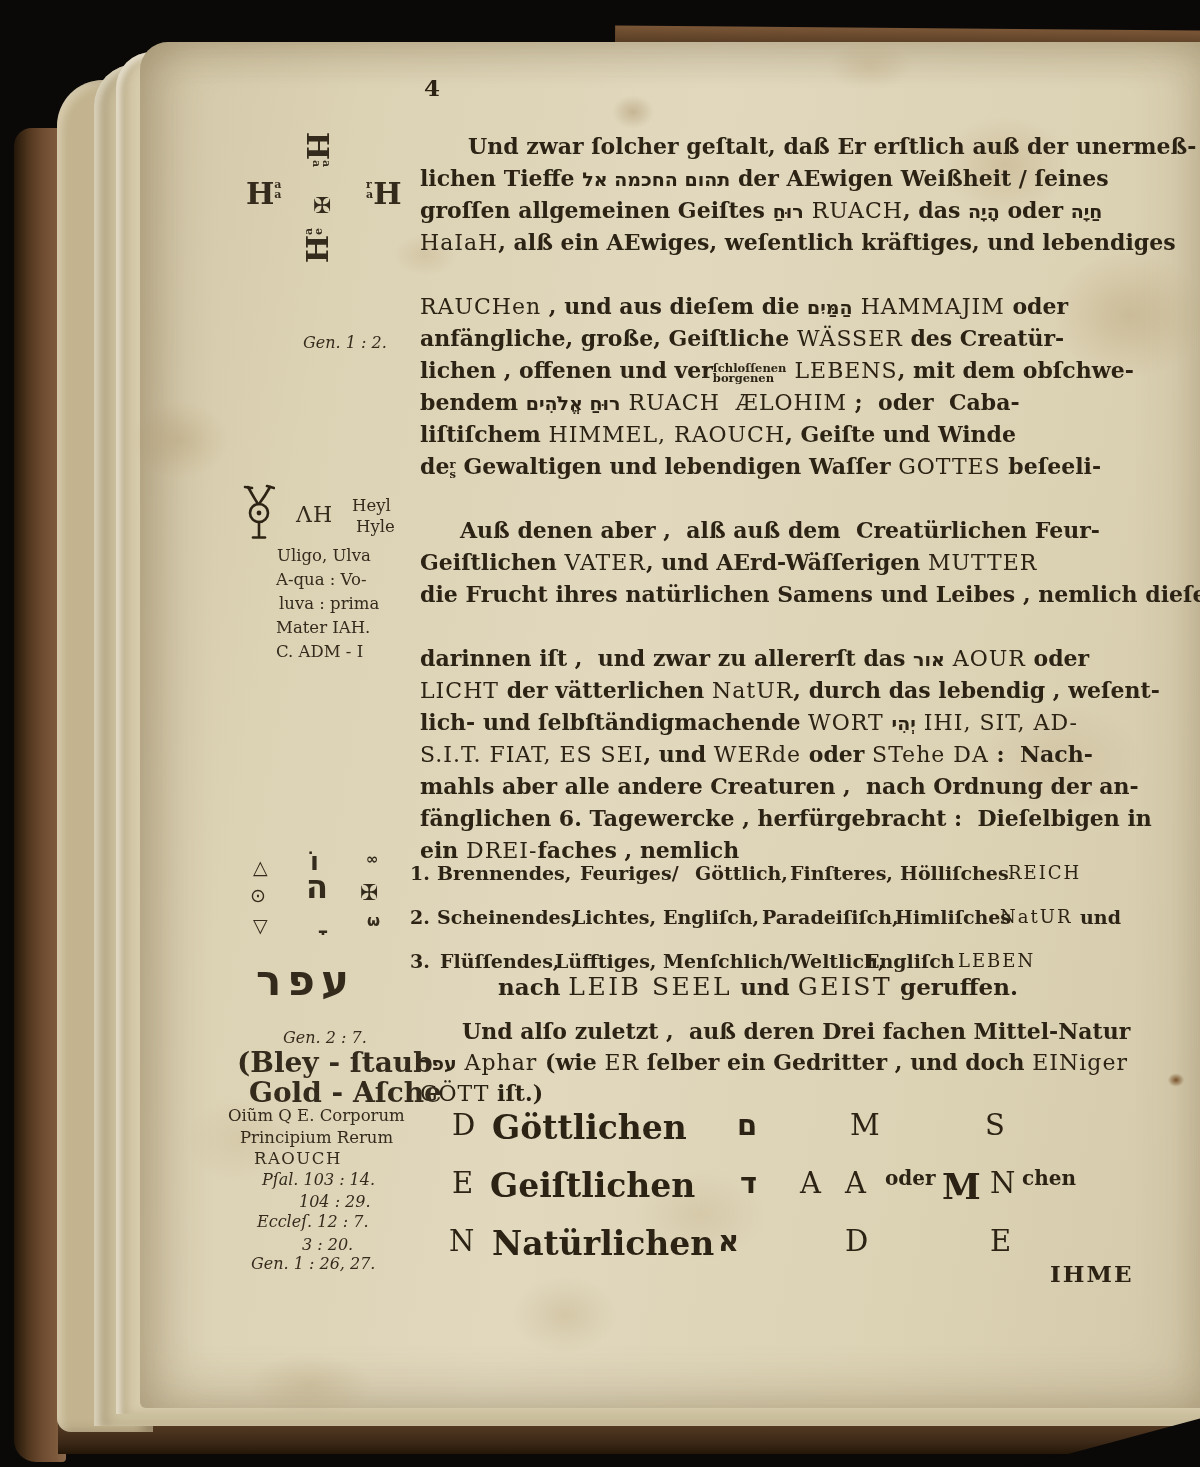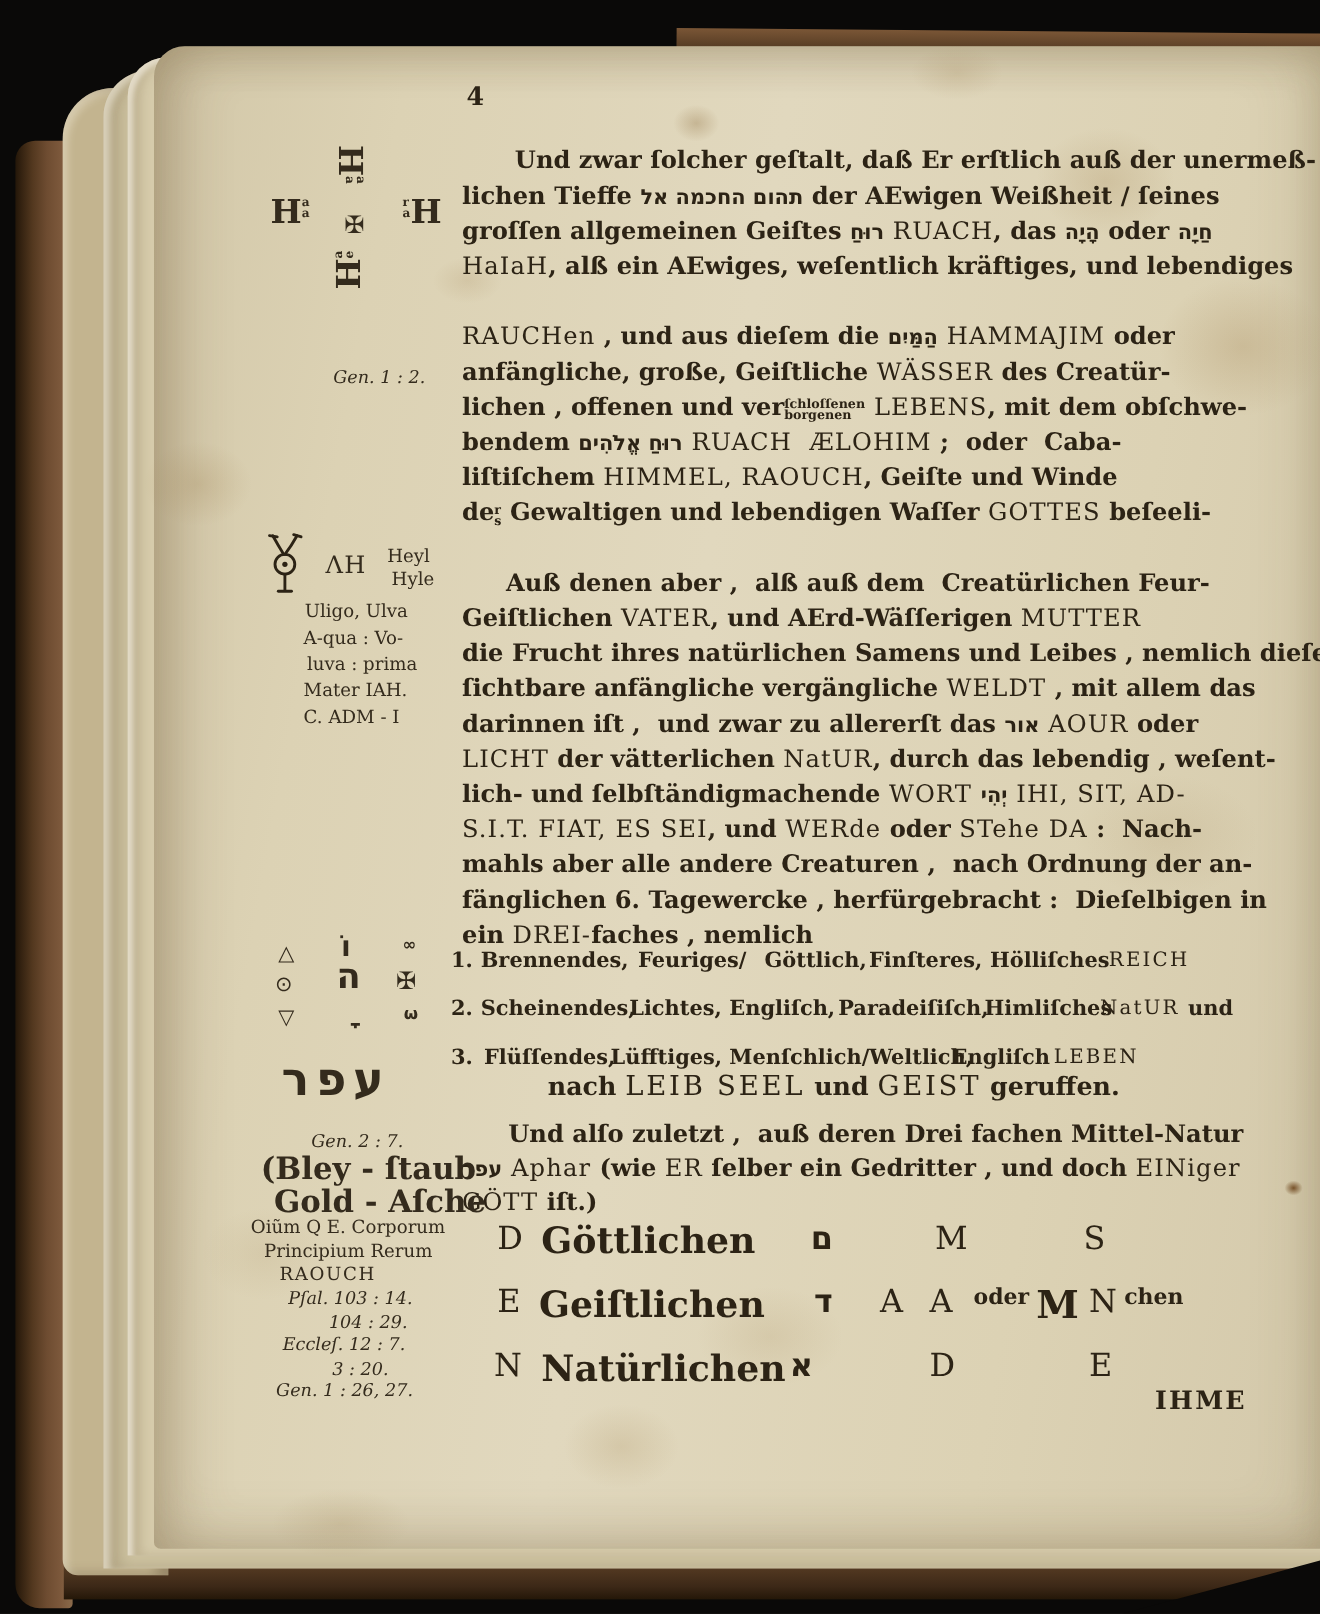--- a/index.html
+++ b/index.html
@@ -115,21 +115,20 @@
       <span class="line" style="left: 420px; top: 227px;"><span class="sg-rom">HaIaH</span><span class="sg-fr">, alß ein AEwiges, weſentlich kräftiges, und lebendiges</span></span>
       <span class="line" style="left: 420px; top: 291px;"><span class="sg-rom">RAUCHen</span><span class="sg-fr"> , und aus dieſem die </span><span class="sg-heb">הַמַּיִם</span><span class="sg-rom"> HAMMAJIM</span><span class="sg-fr"> oder</span></span>
       <span class="line" style="left: 420px; top: 323px;"><span class="sg-fr">anfängliche, große, Geiſtliche </span><span class="sg-rom">WÄSSER</span><span class="sg-fr"> des Creatür-</span></span>
       <span class="line" style="left: 420px; top: 355px;"><span class="sg-fr">lichen , offenen und ver</span><span class="sg-stack"><span>ſchloſſenen</span><span>borgenen</span></span><span class="sg-rom"> LEBENS</span><span class="sg-fr">, mit dem obſchwe-</span></span>
       <span class="line" style="left: 420px; top: 387px;"><span class="sg-fr">bendem </span><span class="sg-heb">רוּחַ אֱלֹהִים</span><span class="sg-rom"> RUACH  ÆLOHIM</span><span class="sg-fr"> ;  oder  Caba-</span></span>
       <span class="line" style="left: 420px; top: 419px;"><span class="sg-fr">liſtiſchem </span><span class="sg-rom">HIMMEL, RAOUCH</span><span class="sg-fr">, Geiſte und Winde</span></span>
       <span class="line" style="left: 420px; top: 451px;"><span class="sg-fr">de</span><span class="sg-stack"><span>r</span><span>s</span></span><span class="sg-fr"> Gewaltigen und lebendigen Waſſer </span><span class="sg-rom">GOTTES</span><span class="sg-fr"> beſeeli-</span></span>
       <span class="line" style="left: 420px; top: 547px;"><span class="sg-fr">Geiſtlichen </span><span class="sg-rom">VATER</span><span class="sg-fr">, und AErd-Wäſſerigen </span><span class="sg-rom">MUTTER</span></span>
       <span class="line" style="left: 460px; top: 515px;"><span class="sg-fr">Auß denen aber ,  alß auß dem  Creatürlichen Feur-</span></span>
       <span class="line" style="left: 420px; top: 579px;"><span class="sg-fr">die Frucht ihres natürlichen Samens und Leibes , nemlich dieſe</span></span>
-      <span class="line" style="left: 420px; top: 611px;"><span class="sg-fr">ſichtbare anfängliche vergängliche </span><span class="sg-rom">WELDT</span><span class="sg-fr"> , mit allem das</span></span>
       <span class="line" style="left: 420px; top: 643px;"><span class="sg-fr">darinnen iſt ,  und zwar zu allererſt das </span><span class="sg-heb">אור</span><span class="sg-rom"> AOUR</span><span class="sg-fr"> oder</span></span>
       <span class="line" style="left: 420px; top: 675px;"><span class="sg-rom">LICHT</span><span class="sg-fr"> der vätterlichen </span><span class="sg-rom">NatUR</span><span class="sg-fr">, durch das lebendig , weſent-</span></span>
       <span class="line" style="left: 420px; top: 707px;"><span class="sg-fr">lich- und ſelbſtändigmachende </span><span class="sg-rom">WORT </span><span class="sg-heb">יְהִי</span><span class="sg-rom"> IHI, SIT, AD-</span></span>
       <span class="line" style="left: 420px; top: 739px;"><span class="sg-rom">S.I.T. FIAT, ES SEI</span><span class="sg-fr">, und </span><span class="sg-rom">WERde</span><span class="sg-fr"> oder </span><span class="sg-rom">STehe DA</span><span class="sg-fr"> :  Nach-</span></span>
       <span class="line" style="left: 420px; top: 771px;"><span class="sg-fr">mahls aber alle andere Creaturen ,  nach Ordnung der an-</span></span>
       <span class="line" style="left: 420px; top: 803px;"><span class="sg-fr">fänglichen 6. Tagewercke , herfürgebracht :  Dieſelbigen in</span></span>
       <span class="line" style="left: 420px; top: 835px;"><span class="sg-fr">ein </span><span class="sg-rom">DREI-</span><span class="sg-fr">faches , nemlich</span></span>
       <span class="line" style="left: 462px; top: 1016px;"><span class="sg-fr">Und alſo zuletzt ,  auß deren Drei fachen Mittel-Natur</span></span>
       <span class="line" style="left: 420px; top: 1047px;"><span class="sg-heb">עפר</span><span class="sg-rom"> Aphar</span><span class="sg-fr"> (wie </span><span class="sg-rom">ER</span><span class="sg-fr"> ſelber ein Gedritter , und doch </span><span class="sg-rom">EINiger</span></span>
       <span class="line" style="left: 420px; top: 1078px;"><span class="sg-rom">GÖTT</span><span class="sg-fr"> iſt.)</span></span>

